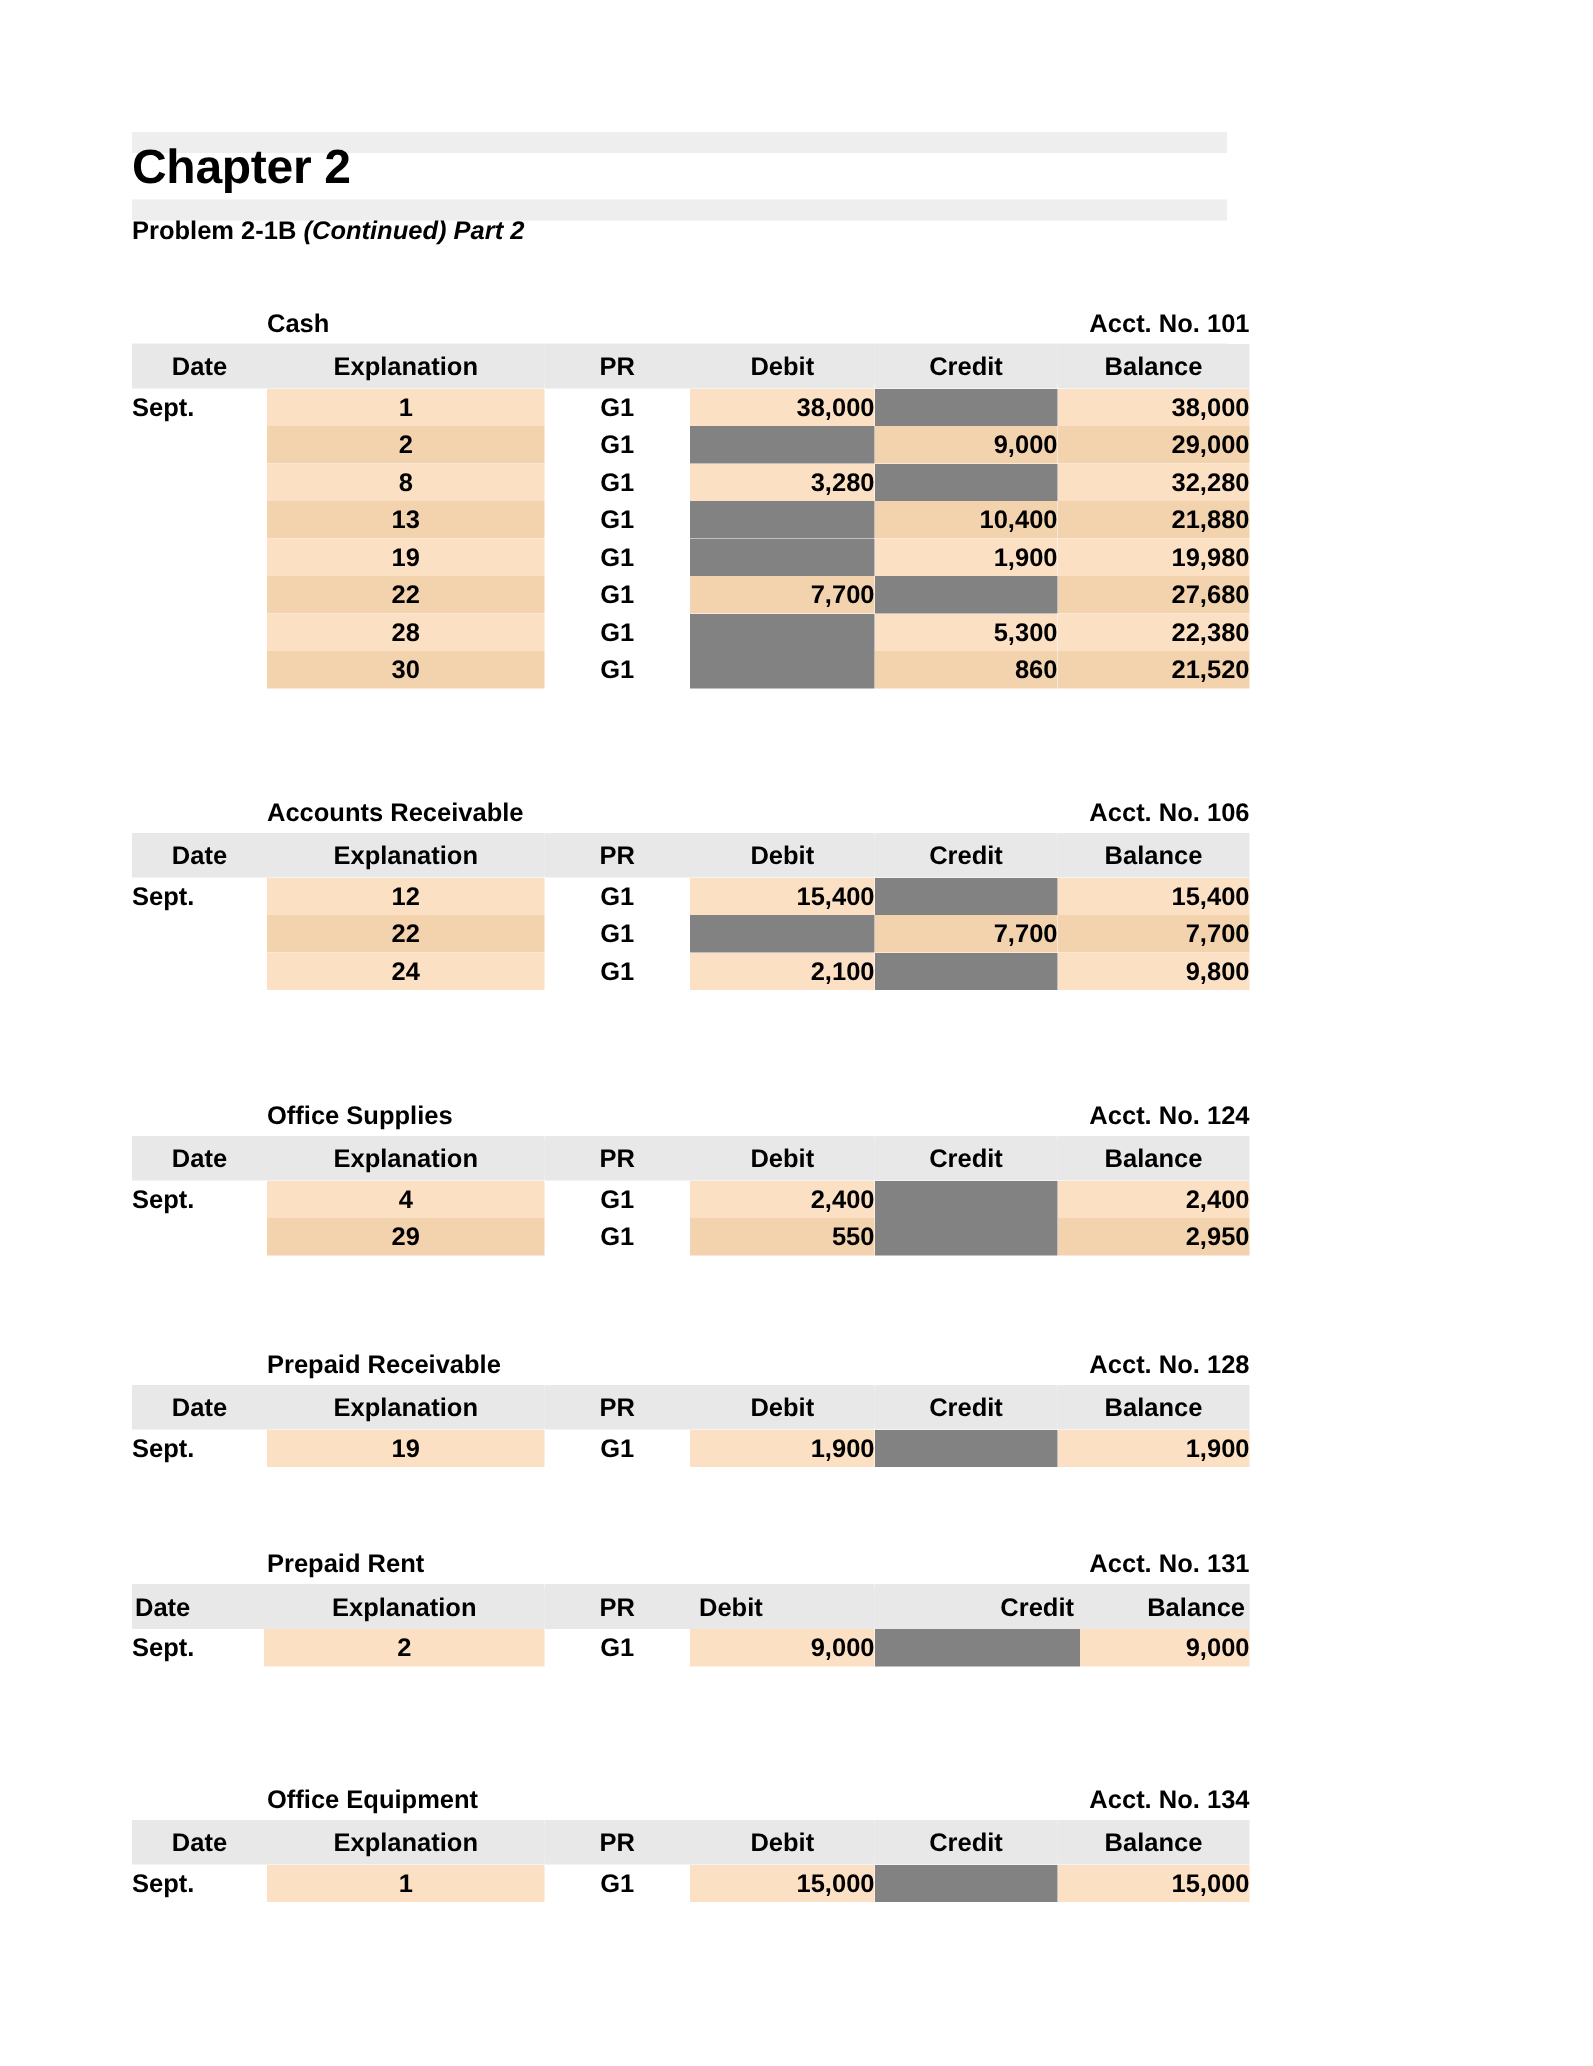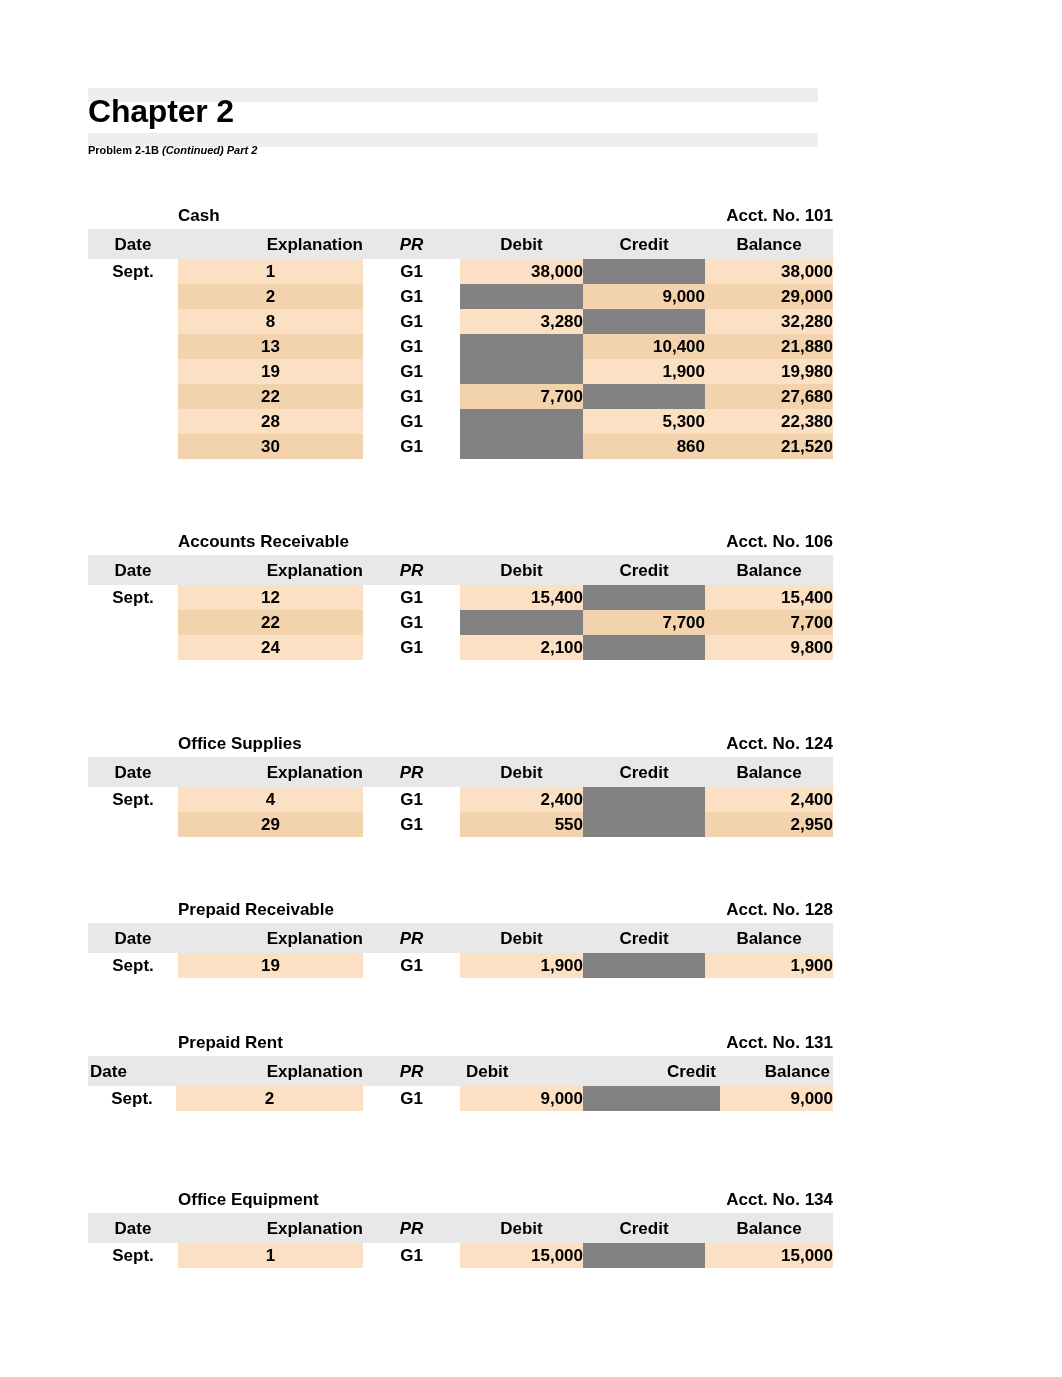--- a/index.html
+++ b/index.html
@@ -44,21 +44,21 @@
     font-size: 32px;
     font-weight: bold;
     letter-spacing: -0.2px;
     z-index: 3;
     white-space: nowrap;
   }
   .doc-sub {
     position: absolute;
     left: 88px;
     top: 144px;
-    font-size: 11px;
+    font-size: 17px;
     font-weight: bold;
     z-index: 3;
     white-space: nowrap;
   }
   .doc-sub .ital { font-style: italic; }
 
   
   .ledger {
     position: absolute;
     left: 0;
@@ -129,33 +129,33 @@
   
   .v2 .c-date  { width: 88px;  }
   .v2 .c-expl  { width: 187px; }
   .v2 .c-pr    { width: 97px;  }
   .v2 .c-debit { width: 123px; }
   .v2 .c-cred  { width: 137px; }
   .v2 .c-bal   { width: 113px; }
 
   
   th.h-date  { text-align: center; }
-  th.h-expl  { text-align: right; }
-  th.h-pr    { text-align: center; font-style: italic; }
+  th.h-expl  { text-align: center; }
+  th.h-pr    { text-align: center; }
   th.h-debit { text-align: center; }
   th.h-cred  { text-align: center; }
   th.h-bal   { text-align: center; }
 
   .v2 th.h-date  { text-align: left;  padding-left: 2px; }
   .v2 th.h-debit { text-align: left;  padding-left: 6px; }
   .v2 th.h-cred  { text-align: right; padding-right: 4px; }
   .v2 th.h-bal   { text-align: right; padding-right: 3px; }
 
   
-  td.d-date { text-align: center; padding-left: 2px; background: #ffffff; }
+  td.d-date { text-align: left; padding-left: 2px; background: #ffffff; }
   td.d-expl { text-align: center; }
   td.d-pr   { text-align: center; background: #ffffff; }
   td.d-num  { text-align: right; padding-right: 4px; }
 
   
   .fill-in    { background: #f3d2ae; }   
   .fill-in2   { background: #fbe0c4; }   
   .fill-block { background: #828282; }   
   .fill-none  { background: #ffffff; }
 </style>

